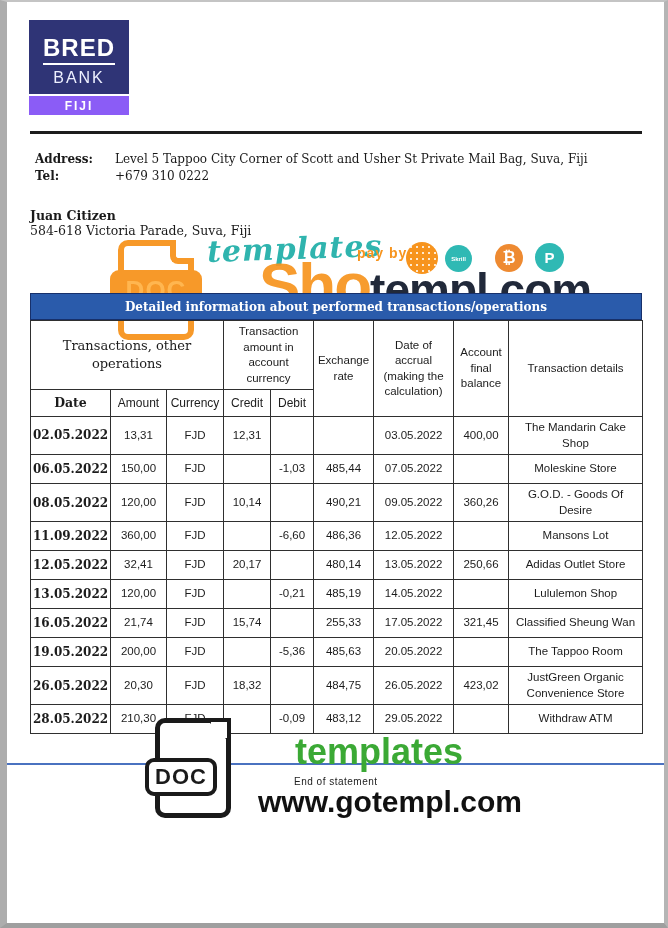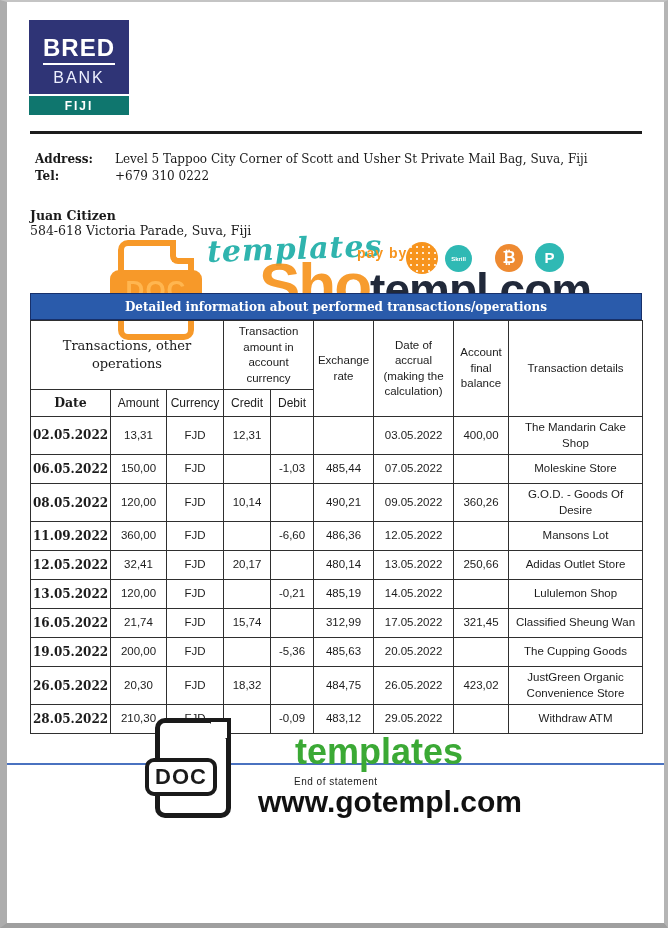--- a/index.html
+++ b/index.html
@@ -8,21 +8,21 @@
     position:relative; width:668px; height:928px; background:#ffffff; overflow:hidden;
     border-left:7px solid #adadad; border-top:2px solid #c4c4c4;
     border-right:4px solid #b5b5b5; border-bottom:5px solid #9f9f9f;
   }
 
   
   .logo { position:absolute; left:22px; top:18px; width:100px; }
   .logo-navy { background:#2F3476; height:74px; display:flex; flex-direction:column; align-items:center; justify-content:center; }
   .logo-bred { color:#fff; font-weight:bold; font-size:24px; letter-spacing:1px; font-family:"Liberation Sans",sans-serif; line-height:1; padding-bottom:3px; border-bottom:2px solid #fff;margin-top:8px; }
   .logo-bankword { color:#eef0ff; font-size:16px; letter-spacing:2px; margin-top:4px; font-weight:400; }
-  .logo-cyan { background:#0f766e; height:19px; margin-top:2px; display:flex; align-items:center; justify-content:center; }
+  .logo-cyan { background:#8b5cf6; height:19px; margin-top:2px; display:flex; align-items:center; justify-content:center; }
   .logo-fiji { color:#fff; font-weight:bold; font-size:12px; letter-spacing:2px; }
 
   
   .head-rule { position:absolute; left:23px; top:129px; width:612px; height:3px; background:#1c1c1c; }
   .addr-block { position:absolute; left:28px; top:149px; width:600px; font-family:"DejaVu Serif", serif; font-size:12px; color:#1a1a1a; }
   .addr-row { display:flex; line-height:1.45; }
   .addr-label { width:80px; font-weight:bold; }
   .addr-val { flex:1; }
 
   .customer { position:absolute; left:23px; top:206px; font-family:"DejaVu Serif", serif; font-size:12.5px; color:#1a1a1a; }
@@ -235,35 +235,35 @@
           <td>14.05.2022</td>
           <td></td>
           <td>Lululemon Shop</td>
         </tr>
         <tr>
           <td class="date-cell">16.05.2022</td>
           <td>21,74</td>
           <td>FJD</td>
           <td>15,74</td>
           <td></td>
-          <td>312,99</td>
+          <td>255,33</td>
           <td>17.05.2022</td>
           <td>321,45</td>
           <td>Classified Sheung Wan</td>
         </tr>
         <tr>
           <td class="date-cell">19.05.2022</td>
           <td>200,00</td>
           <td>FJD</td>
           <td></td>
           <td>-5,36</td>
           <td>485,63</td>
           <td>20.05.2022</td>
           <td></td>
-          <td>The Cupping Goods</td>
+          <td>The Tappoo Room</td>
         </tr>
         <tr>
           <td class="date-cell">26.05.2022</td>
           <td>20,30</td>
           <td>FJD</td>
           <td>18,32</td>
           <td></td>
           <td>484,75</td>
           <td>26.05.2022</td>
           <td>423,02</td>

